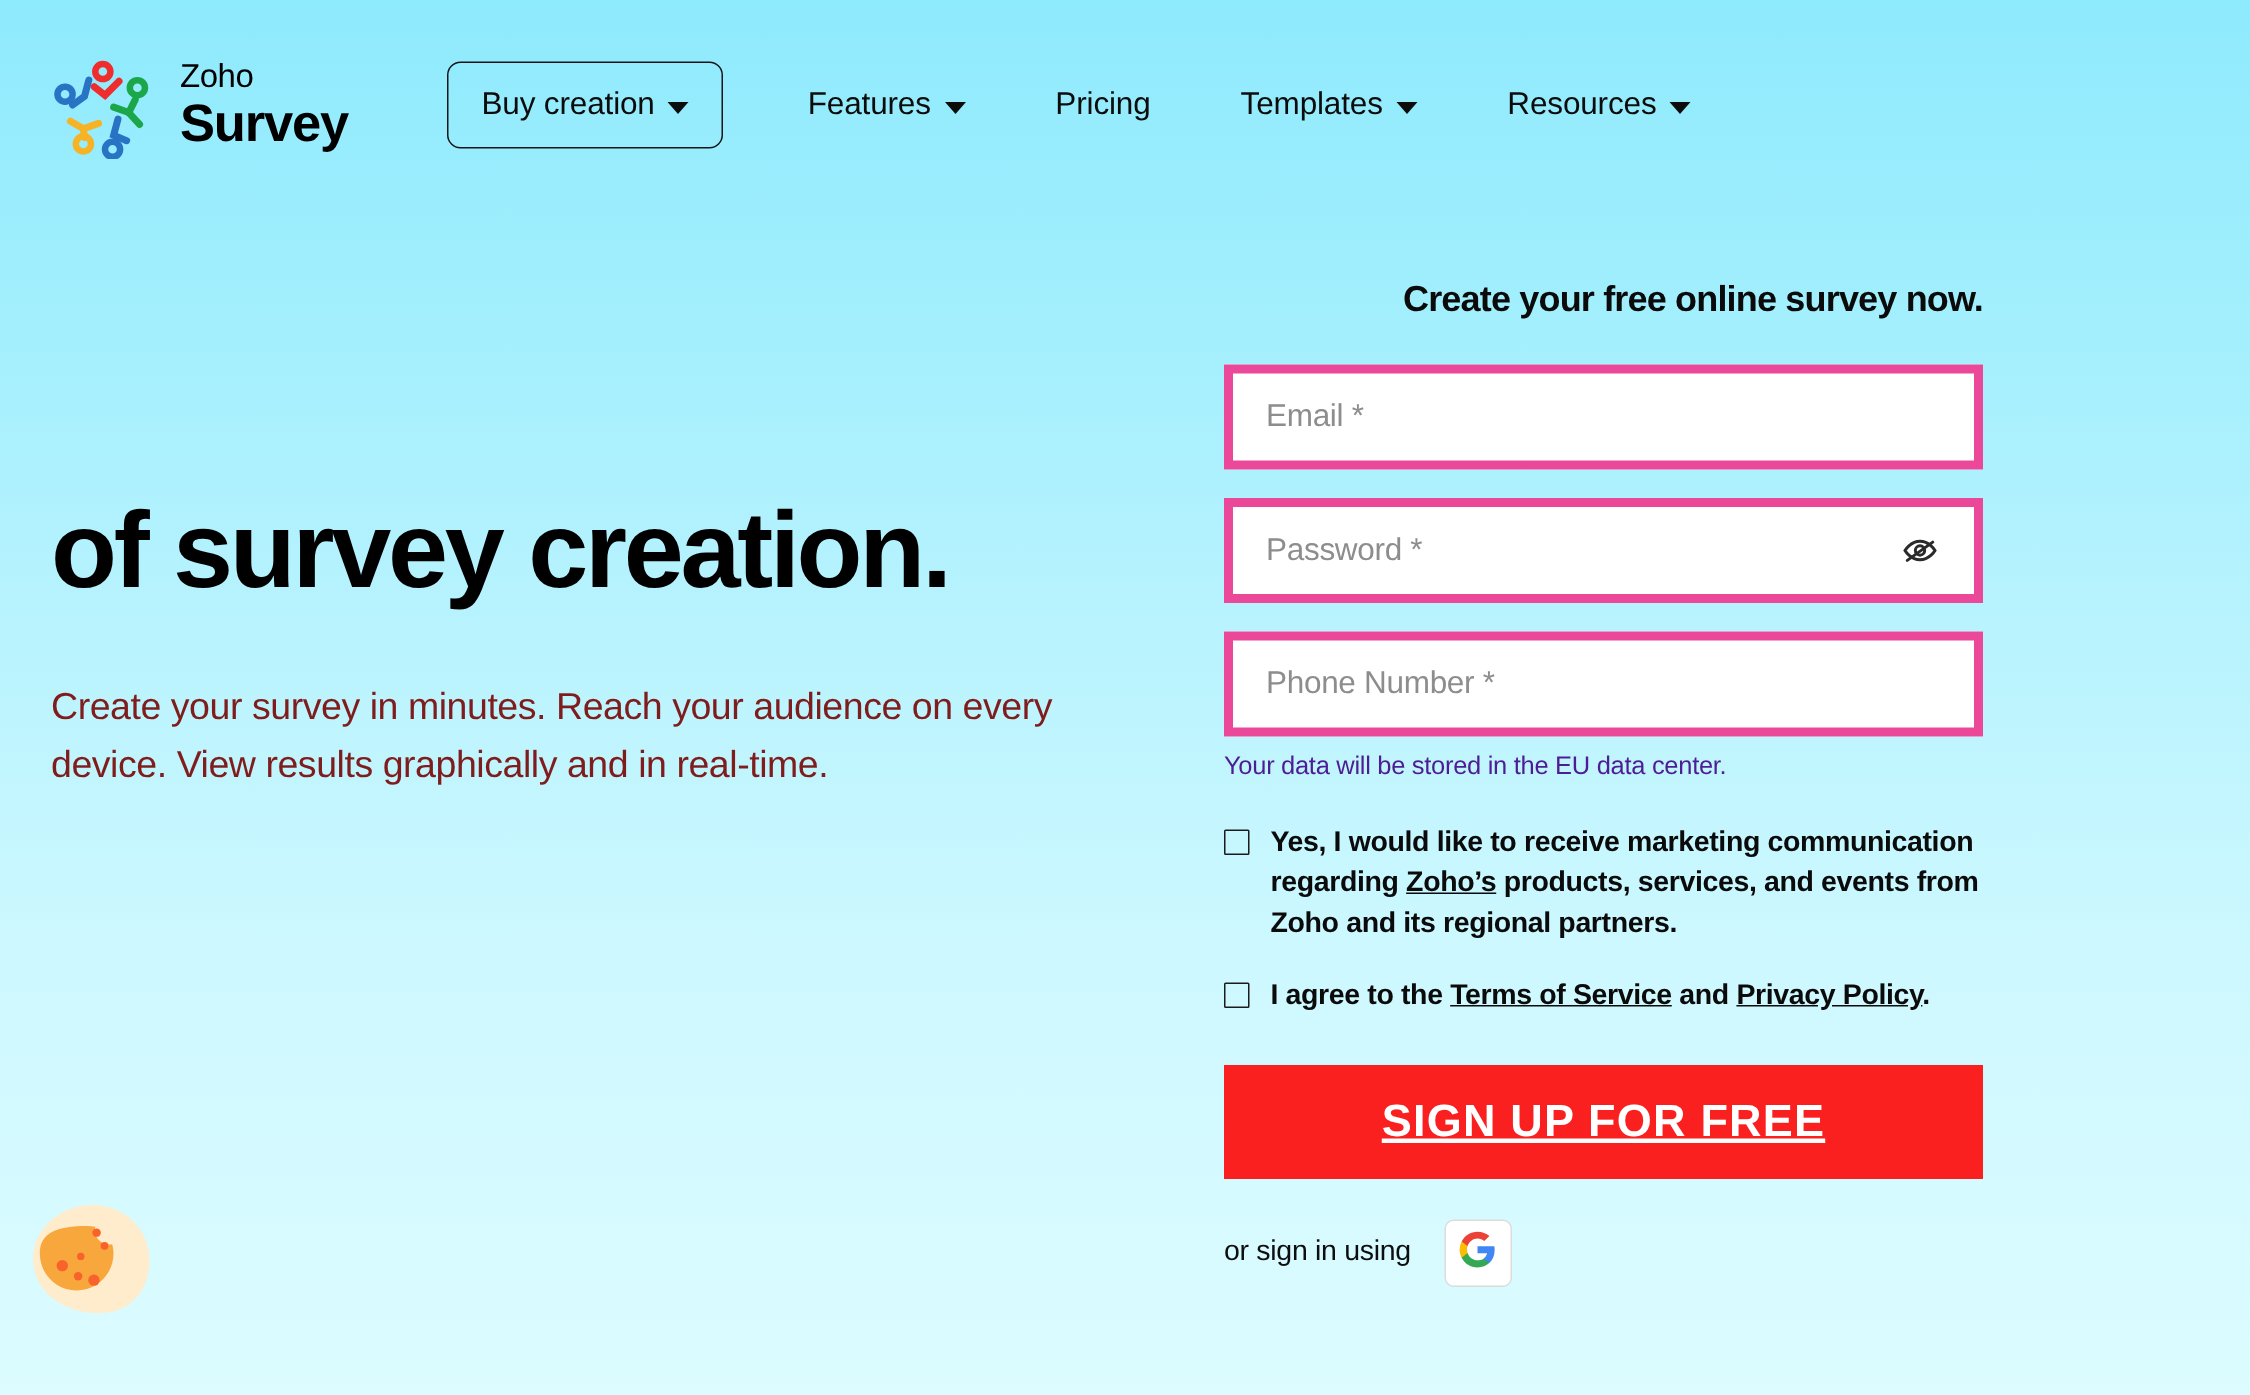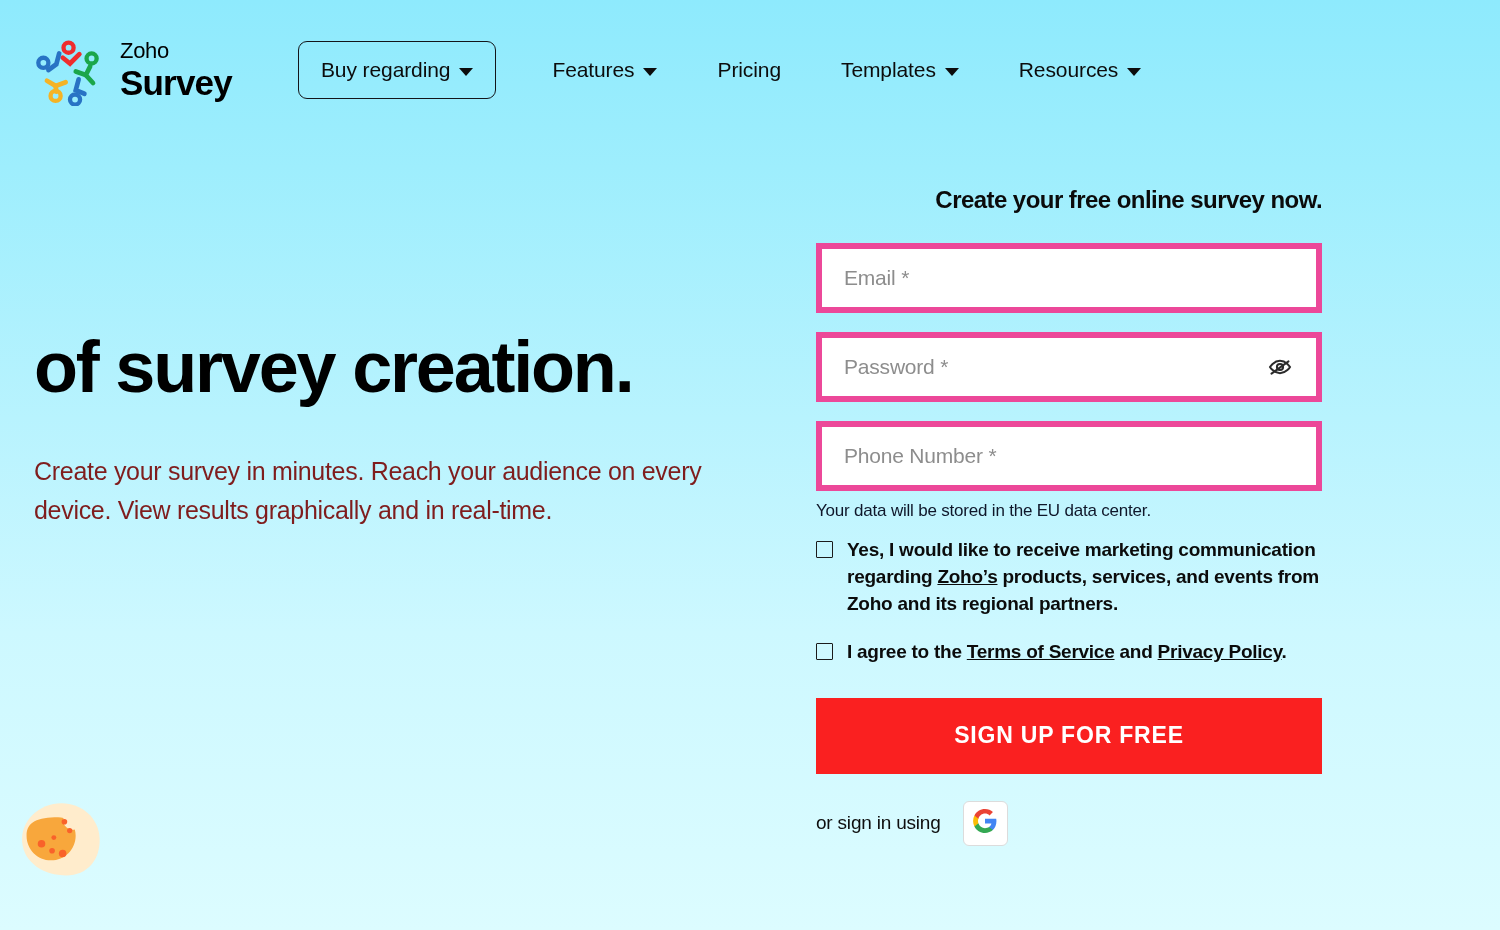--- a/index.html
+++ b/index.html
@@ -176,23 +176,23 @@
     cursor: pointer;
     display: flex;
     align-items: center;
     justify-content: center;
   }
 
   .field.phone { margin-bottom: 10px; }
 
   .eu-note {
     font-size: 17px;
-    color: #0f172a;
+    color: #4c1d95;
     letter-spacing: -0.2px;
-    margin-bottom: 16px;
+    margin-bottom: 28px;
   }
 
   .check-row {
     display: flex;
     align-items: flex-start;
     gap: 14px;
     margin-bottom: 21px;
   }
 
   .checkbox {
@@ -220,26 +220,27 @@
     cursor: pointer;
   }
 
   .submit-btn {
     width: 506px;
     height: 76px;
     background: #fa2020;
     color: #ffffff;
     border: none;
     font-family: "Liberation Sans", sans-serif;
-    font-size: 23px;
+    font-size: 30px;
     font-weight: 700;
     letter-spacing: 0.8px;
     cursor: pointer;
     margin-top: 11px;
     margin-bottom: 27px;
+    text-decoration: underline;
   }
 
   .social-row {
     display: flex;
     align-items: center;
     gap: 22px;
   }
 
   .social-label {
     font-size: 19px;
@@ -311,21 +312,21 @@
       </svg>
     </span>
     <span class="brand-text">
       <span class="brand-zoho">Zoho</span>
       <span class="brand-product">Survey</span>
     </span>
   </div>
 
   <nav class="nav">
     <div class="nav-item boxed">
-      <span>Buy regarding</span>
+      <span>Buy creation</span>
       <span class="caret"></span>
     </div>
     <div class="nav-item">
       <span>Features</span>
       <span class="caret"></span>
     </div>
     <div class="nav-item">
       <span>Pricing</span>
     </div>
     <div class="nav-item">

